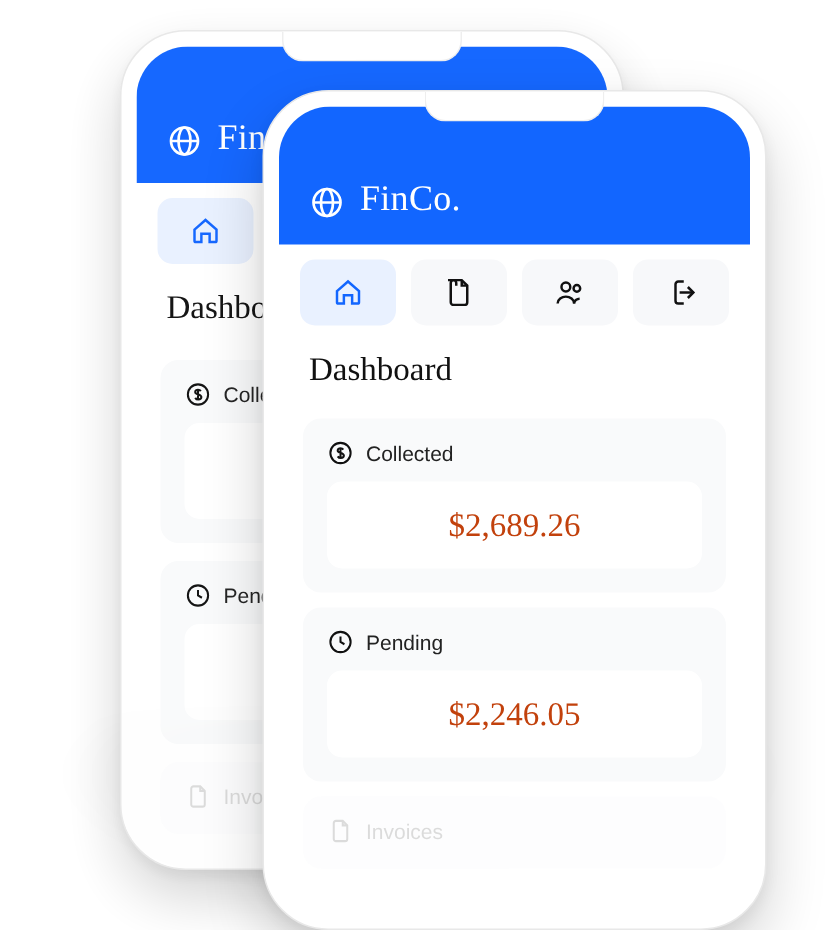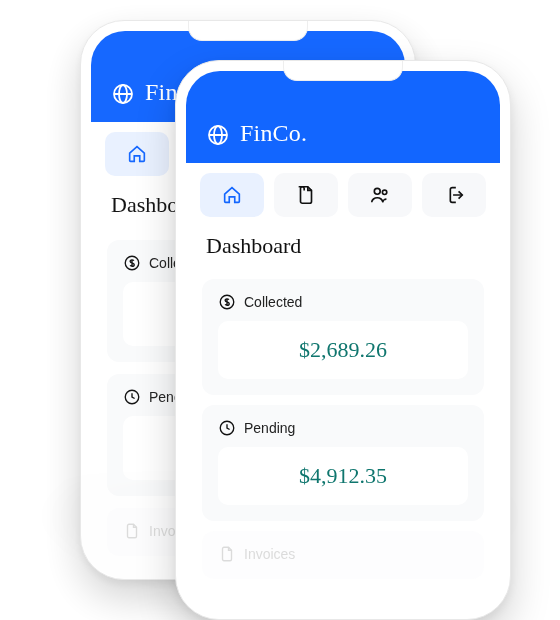--- a/index.html
+++ b/index.html
@@ -139,21 +139,21 @@
     font-family: -apple-system, Helvetica, Arial, sans-serif;
     font-size: 14px;
   }
   .card-header svg { width: 18px; height: 18px; stroke: #111; fill: none; stroke-width: 1.8; }
   .card-value {
     background: #fff;
     border-radius: 10px;
     text-align: center;
     padding: 16px 8px;
     font-size: 22px;
-    color: #0f766e;
+    color: #c2410c;
   }
 
   .faded {
     opacity: 0.35;
     color: #777;
   }
   .faded .card-header { color: #999; }
   .faded .card-header svg { stroke: #999; }
 
   .phone-back .card-value { min-height: 64px; }
@@ -305,21 +305,21 @@
       </div>
 
       <div class="card">
         <div class="card-header">
           <svg viewBox="0 0 24 24">
               <circle cx="12" cy="12" r="9"></circle>
               <path d="M12 7v5l3.5 2"></path>
             </svg>
           <span>Pending</span>
         </div>
-        <div class="card-value">$4,912.35</div>
+        <div class="card-value">$2,246.05</div>
       </div>
 
       <div class="card faded">
         <div class="card-header">
           <svg viewBox="0 0 24 24">
               <path d="M8 3h6l4 4v12a2 2 0 0 1-2 2H8a2 2 0 0 1-2-2V5a2 2 0 0 1 2-2z"></path>
               <path d="M14 3v4h4"></path>
             </svg>
           <span>Invoices</span>
         </div>

